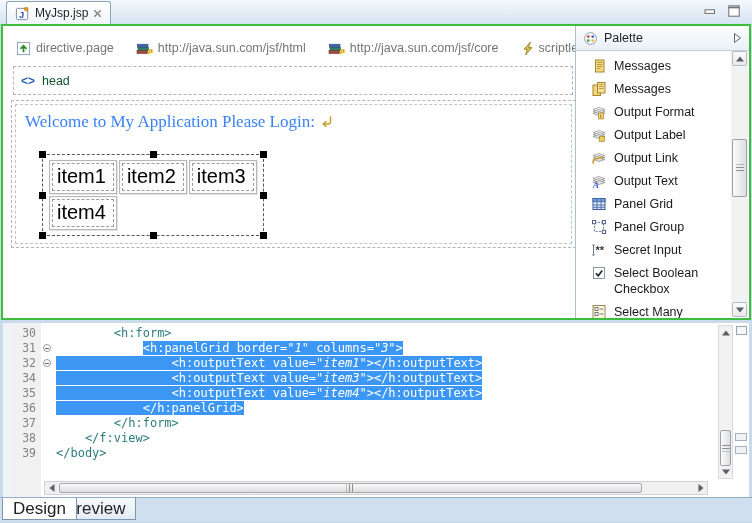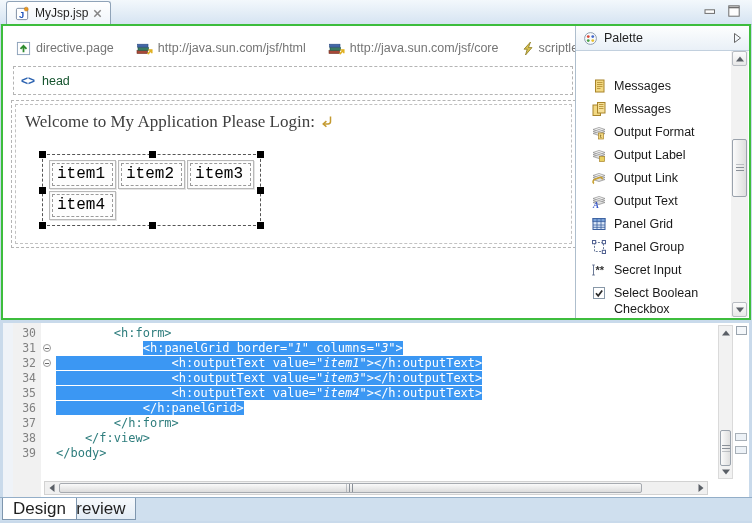--- a/index.html
+++ b/index.html
@@ -21,35 +21,35 @@
     background:#fff;display:flex;box-sizing:border-box;}
   .canvas{flex:1;position:relative;background:#fff;overflow:hidden;}
   .dtoolbar{display:flex;align-items:center;gap:22px;padding:13px 0 0 13px;height:18px;}
   .tb-item{display:flex;align-items:center;gap:5px;font-size:12.5px;color:#757575;cursor:default;}
   .head-box{margin:9px 0 0 10px;width:551px;height:27px;border:1px dashed #b4b4b4;
     display:flex;align-items:center;gap:7px;padding-left:7px;box-sizing:content-box;}
   .head-icon{color:#2b62b0;font-weight:bold;font-size:12px;letter-spacing:0px;}
   .head-label{color:#14532d;font-size:12.5px;}
   .body-box{margin:5px 0 0 8px;width:557px;height:140px;border:1px dashed #b4b4b4;padding:3px;}
   .form-box{width:100%;height:100%;border:1px dashed #c2c2c2;box-sizing:border-box;padding:7px 9px;}
-  .welcome{font-family:"Liberation Serif","DejaVu Serif",serif;font-size:17px;color:#404040;
+  .welcome{font-family:"Liberation Serif","DejaVu Serif",serif;font-size:17px;color:#3b82f6;
     display:flex;align-items:center;gap:5px;}
   
   .grid-outer{position:relative;display:inline-block;margin:22px 0 0 17px;
     border:1px dashed #555;padding:4px 5px;background:#fff;min-width:130px;}
   .grow{display:flex;}
   .gcell{border:1px solid #b8b8b8;box-shadow:inset 1px 1px 0 #f6f6f6,1px 1px 0 #e4e4e4;
     background:#fdfdfd;padding:2px;margin:1px;}
   .gcell-inner{border:1px dashed #9a9a9a;padding:1px 7px 2px 4px;
-    font-family:Liberation Mono, monospace;font-size:16px;color:#000;}
+    font-family:Liberation Sans, sans-serif;font-size:20px;color:#000;}
   .hnd{position:absolute;width:7px;height:7px;background:#000;}
 
   
   .palette{width:173px;border-left:1px solid #aebecd;background:#fff;display:flex;
-    flex-direction:column;position:relative;gap:20px;}
+    flex-direction:column;position:relative;}
   .p-head{height:24px;display:flex;align-items:center;gap:6px;padding:0 7px;
     background:linear-gradient(#fdfefe,#e9f0f7);border-bottom:1px solid #c2d0de;}
   .p-title{font-size:12.5px;color:#1f1f1f;flex:1;}
   .p-list{flex:1;overflow:hidden;padding:7px 0 0 15px;}
   .p-item{display:flex;align-items:flex-start;gap:7px;margin-bottom:7px;width:120px;cursor:default;}
   .p-label{font-size:12.5px;color:#1a1a1a;line-height:16px;}
   .p-scroll{position:absolute;right:1px;top:25px;bottom:1px;width:17px;background:#f2f2f2;}
   .sb-btn{position:absolute;left:1px;right:1px;height:15px;background:linear-gradient(#fcfcfc,#e8e8e8);
     border:1px solid #b8bcc2;border-radius:2px;box-sizing:border-box;}
   .sb-up{top:0;} .sb-down{bottom:0;}

